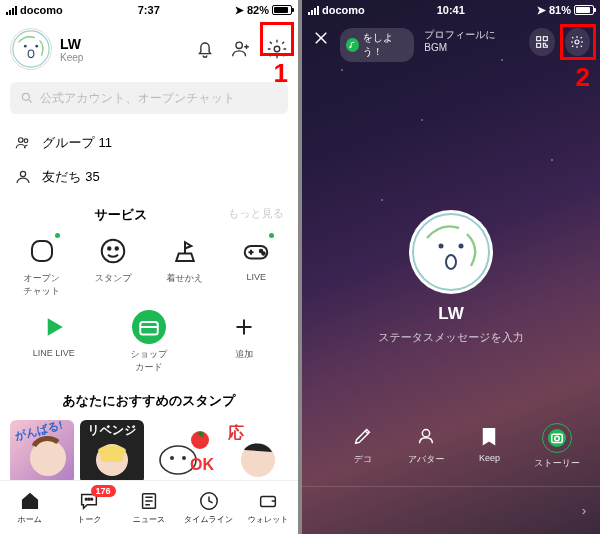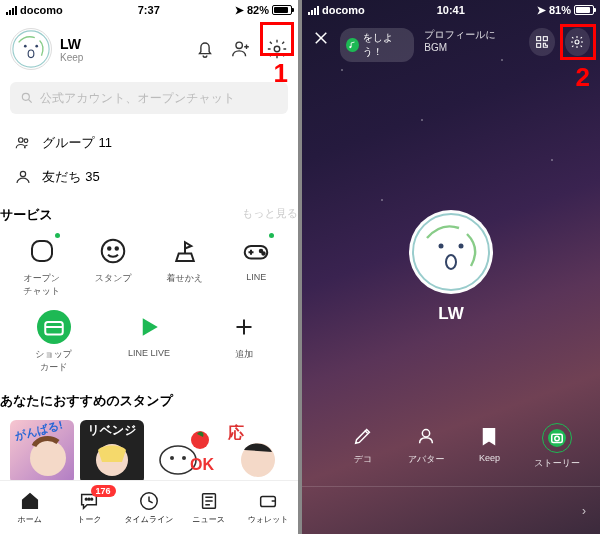--- a/index.html
+++ b/index.html
@@ -31,21 +31,21 @@
   .ico svg { width:22px; height:22px; stroke:currentColor; fill:none; stroke-width:1.5; }
   .redbox { position:absolute; border:3px solid #f00; pointer-events:none; }
   .callout { position:absolute; font-size:26px; font-weight:800; color:#f00; }
 
   .search { margin:4px 10px 12px; height:32px; background:#f1f1f1; border-radius:6px; display:flex; align-items:center; padding:0 10px; gap:6px; color:#bbb; font-size:12px; }
   .search svg{ width:14px; height:14px; stroke:#bbb; fill:none; stroke-width:2;}
 
   .row { display:flex; align-items:center; gap:10px; padding:8px 14px; font-size:13px; }
   .row svg { width:18px; height:18px; stroke:#333; fill:none; stroke-width:1.6; }
 
-  .sec-title { font-size:13px; font-weight:700; padding:12px 0 4px; }
+  .sec-title { font-size:13px; font-weight:700; padding:12px 14px 4px;text-align:center; }
   .see-more { float:right; color:#ccc; font-size:11px; font-weight:400; }
 
   .services { display:flex; padding:6px 6px; }
   .svc { flex:1; text-align:center; font-size:9px; color:#555; }
   .svc .sicon { width:34px; height:34px; margin:0 auto 4px; position:relative; display:flex; align-items:center; justify-content:center; }
   .svc .sicon svg { width:30px; height:30px; stroke:#222; fill:none; stroke-width:1.6; }
   .svc .dot { position:absolute; top:-1px; right:-1px; width:5px; height:5px; background:#1db954; border-radius:50%; }
   .svc.green .sicon{ background:#1db954; border-radius:50%; }
   .svc.green .sicon svg{ stroke:#fff; }
   .svc.play svg{ fill:#1db954; stroke:none;}
@@ -226,41 +226,41 @@
       <div class="svc">
           <div class="sicon">
             <span class="dot"></span>
             <svg viewBox="0 0 24 24">
               <rect x="3" y="8" width="18" height="10" rx="5"></rect>
               <path d="M8 11v4M6 13h4"></path>
               <circle cx="16" cy="12" r="1" fill="#222"></circle>
               <circle cx="18" cy="14" r="1" fill="#222"></circle>
             </svg>
           </div>
-          <div>LINE</div>
+          <div>LIVE</div>
         </div>
     </div>
     <div class="services">
+      <div class="svc play">
+          <div class="sicon">
+            <svg viewBox="0 0 24 24">
+              <path d="M7 5v14l12-7z"></path>
+            </svg>
+          </div>
+          <div>LINE LIVE</div>
+        </div>
       <div class="svc green">
           <div class="sicon">
             <svg viewBox="0 0 24 24">
               <rect x="5" y="8" width="14" height="10" rx="2"></rect>
               <path d="M5 12h14"></path>
             </svg>
           </div>
           <div style="white-space:pre-line">ショップ
 カード</div>
-        </div>
-      <div class="svc play">
-          <div class="sicon">
-            <svg viewBox="0 0 24 24">
-              <path d="M7 5v14l12-7z"></path>
-            </svg>
-          </div>
-          <div>LINE LIVE</div>
         </div>
       <div class="svc">
           <div class="sicon">
             <svg viewBox="0 0 24 24">
               <path d="M12 6v12M6 12h12"></path>
             </svg>
           </div>
           <div>追加</div>
         </div>
     </div>
@@ -316,31 +316,31 @@
             <path d="M4 5h16v11H10l-4 4v-4H4z"></path>
             <circle cx="9" cy="10" r="1" fill="#222"></circle>
             <circle cx="12" cy="10" r="1" fill="#222"></circle>
             <circle cx="15" cy="10" r="1" fill="#222"></circle>
           </svg>
           <span class="badge">176</span>
           <span>トーク</span>
         </div>
       <div class="tab">
           <svg viewBox="0 0 24 24">
+            <rect x="5" y="4" width="14" height="16" rx="1"></rect>
+            <path d="M8 8h8M8 12h8M8 16h5"></path>
+          </svg>
+          <span>ニュース</span>
+        </div>
+      <div class="tab">
+          <svg viewBox="0 0 24 24">
             <circle cx="12" cy="12" r="9"></circle>
             <path d="M12 7v5l4 2"></path>
           </svg>
           <span>タイムライン</span>
-        </div>
-      <div class="tab">
-          <svg viewBox="0 0 24 24">
-            <rect x="5" y="4" width="14" height="16" rx="1"></rect>
-            <path d="M8 8h8M8 12h8M8 16h5"></path>
-          </svg>
-          <span>ニュース</span>
         </div>
       <div class="tab">
           <svg viewBox="0 0 24 24">
             <rect x="4" y="7" width="16" height="11" rx="2"></rect>
             <path d="M16 12h4"></path>
           </svg>
           <span>ウォレット</span>
         </div>
     </div>
   </div>
@@ -407,20 +407,21 @@
               <circle cx="42" cy="42" r="40" fill="#fff"></circle>
               <circle cx="42" cy="42" r="38" fill="none" stroke="#9cc" stroke-width="2"></circle>
               <circle cx="32" cy="36" r="2.5" fill="#346"></circle>
               <circle cx="52" cy="36" r="2.5" fill="#346"></circle>
               <ellipse cx="42" cy="52" rx="5" ry="7" fill="none" stroke="#346" stroke-width="2"></ellipse>
               <path d="M18 28 Q32 12 50 18" fill="none" stroke="#8c8" stroke-width="2.4"></path>
               <path d="M58 24 Q72 38 62 56" fill="none" stroke="#8c8" stroke-width="2.4"></path>
             </svg>
         </div>
         <div class="r-name">LW</div>
+        <div class="r-status">ステータスメッセージを入力</div>
       </div>
 
       <div class="r-actions">
         <div class="ract"><div class="ic">
               <svg viewBox="0 0 24 24">
                 <path d="M4 20l4-1 11-11-3-3L5 16z"></path>
                 <path d="M14 6l3 3"></path>
               </svg>
             </div><span>デコ</span></div>
         <div class="ract"><div class="ic">

